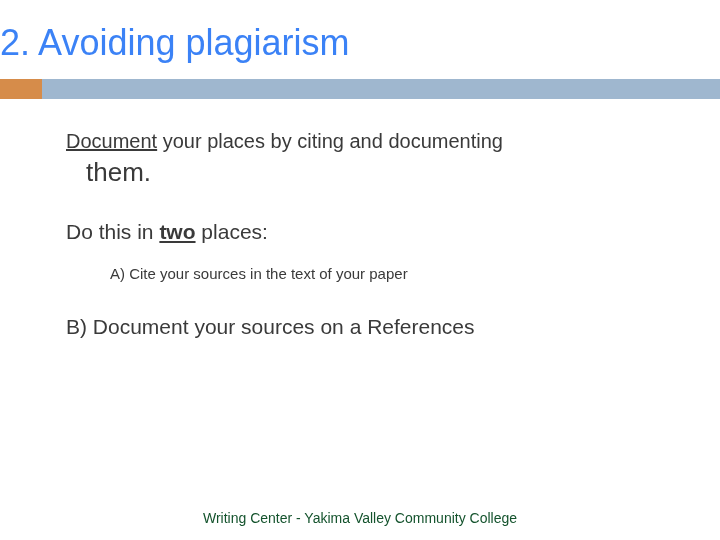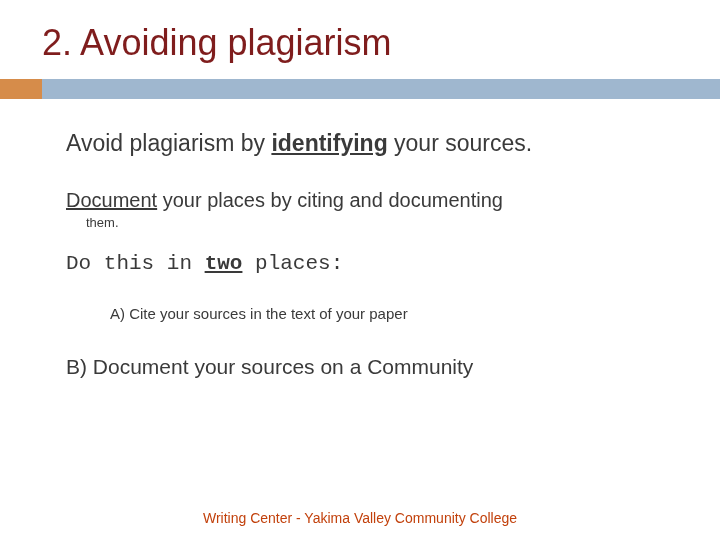--- a/index.html
+++ b/index.html
@@ -13,22 +13,21 @@
   }
   .slide {
     width: 100%;
     height: 100%;
     position: relative;
     padding: 22px 0 0 0;
   }
   .title {
     font-size: 36px;
     font-weight: 400;
-    color: #7f1d1d;
-    padding-left: 42px;
+    color: #3b82f6;
     margin-bottom: 15px;
   }
   .divider-bar {
     display: flex;
     height: 20px;
     width: 100%;
     margin-bottom: 30px;
   }
   .divider-accent {
     width: 42px;
@@ -40,69 +39,66 @@
   }
   .content {
     padding: 0 50px 0 66px;
     font-size: 21px;
     line-height: 1.25;
     color: #3a3a3a;
   }
   .line { margin-bottom: 6px; }
   .line1 { font-size: 23px; margin-bottom: 30px; }
   .line2 { font-size: 20px; margin-bottom: 2px; }
-  .line2b { font-size: 13px; padding-left: 20px; margin-bottom: 20px; }
-  .line3 { font-size: 21px; margin-bottom: 28px; font-family: Liberation Mono, monospace; }
+  .line2b { font-size: 26px; padding-left: 20px; margin-bottom: 30px; }
+  .line3 { font-size: 21px; margin-bottom: 20px; }
   .list-item { font-size: 15px; margin-bottom: 30px; }
   .list-item .letter { padding-left: 44px; }
   .list-item-b1 { font-size: 21px; margin-bottom: 0; }
   .list-item-b2 { font-size: 21px; }
   .u { text-decoration: underline; }
   .b { font-weight: 700; }
   .footer {
     position: absolute;
     bottom: 14px;
     width: 100%;
     text-align: center;
     font-size: 14px;
-    color: #c2410c;
+    color: #14532d;
   }
 </style>
 </head>
 <body>
 
 <div class="slide">
 
   <div class="title">2. Avoiding plagiarism</div>
 
   <div class="divider-bar">
     <div class="divider-accent"></div>
     <div class="divider-main"></div>
   </div>
 
   <div class="content">
 
-    <div class="line line1">
-      <span>Avoid plagiarism by </span><span class="u b">identifying</span><span> your sources.</span>
-    </div>
 
     <div class="line line2">
       <span class="u">Document</span><span> your places by citing and documenting</span>
     </div>
     <div class="line line2b">them.</div>
 
     <div class="line line3">
       <span>Do this in </span><span class="u b">two</span><span> places:</span>
     </div>
 
     <div class="list-item">
       <span class="letter">A)  </span><span>Cite your sources in the text of your paper</span>
     </div>
 
     <div class="list-item-b1">
-      <span class="letter">B)  </span><span>Document your sources on a Community</span>
+      <span class="letter">B)  </span><span>Document your sources on a References</span>
     </div>
 
   </div>
 
   <div class="footer">Writing Center - Yakima Valley Community College</div>
 
 </div>
 
 </body></html>

